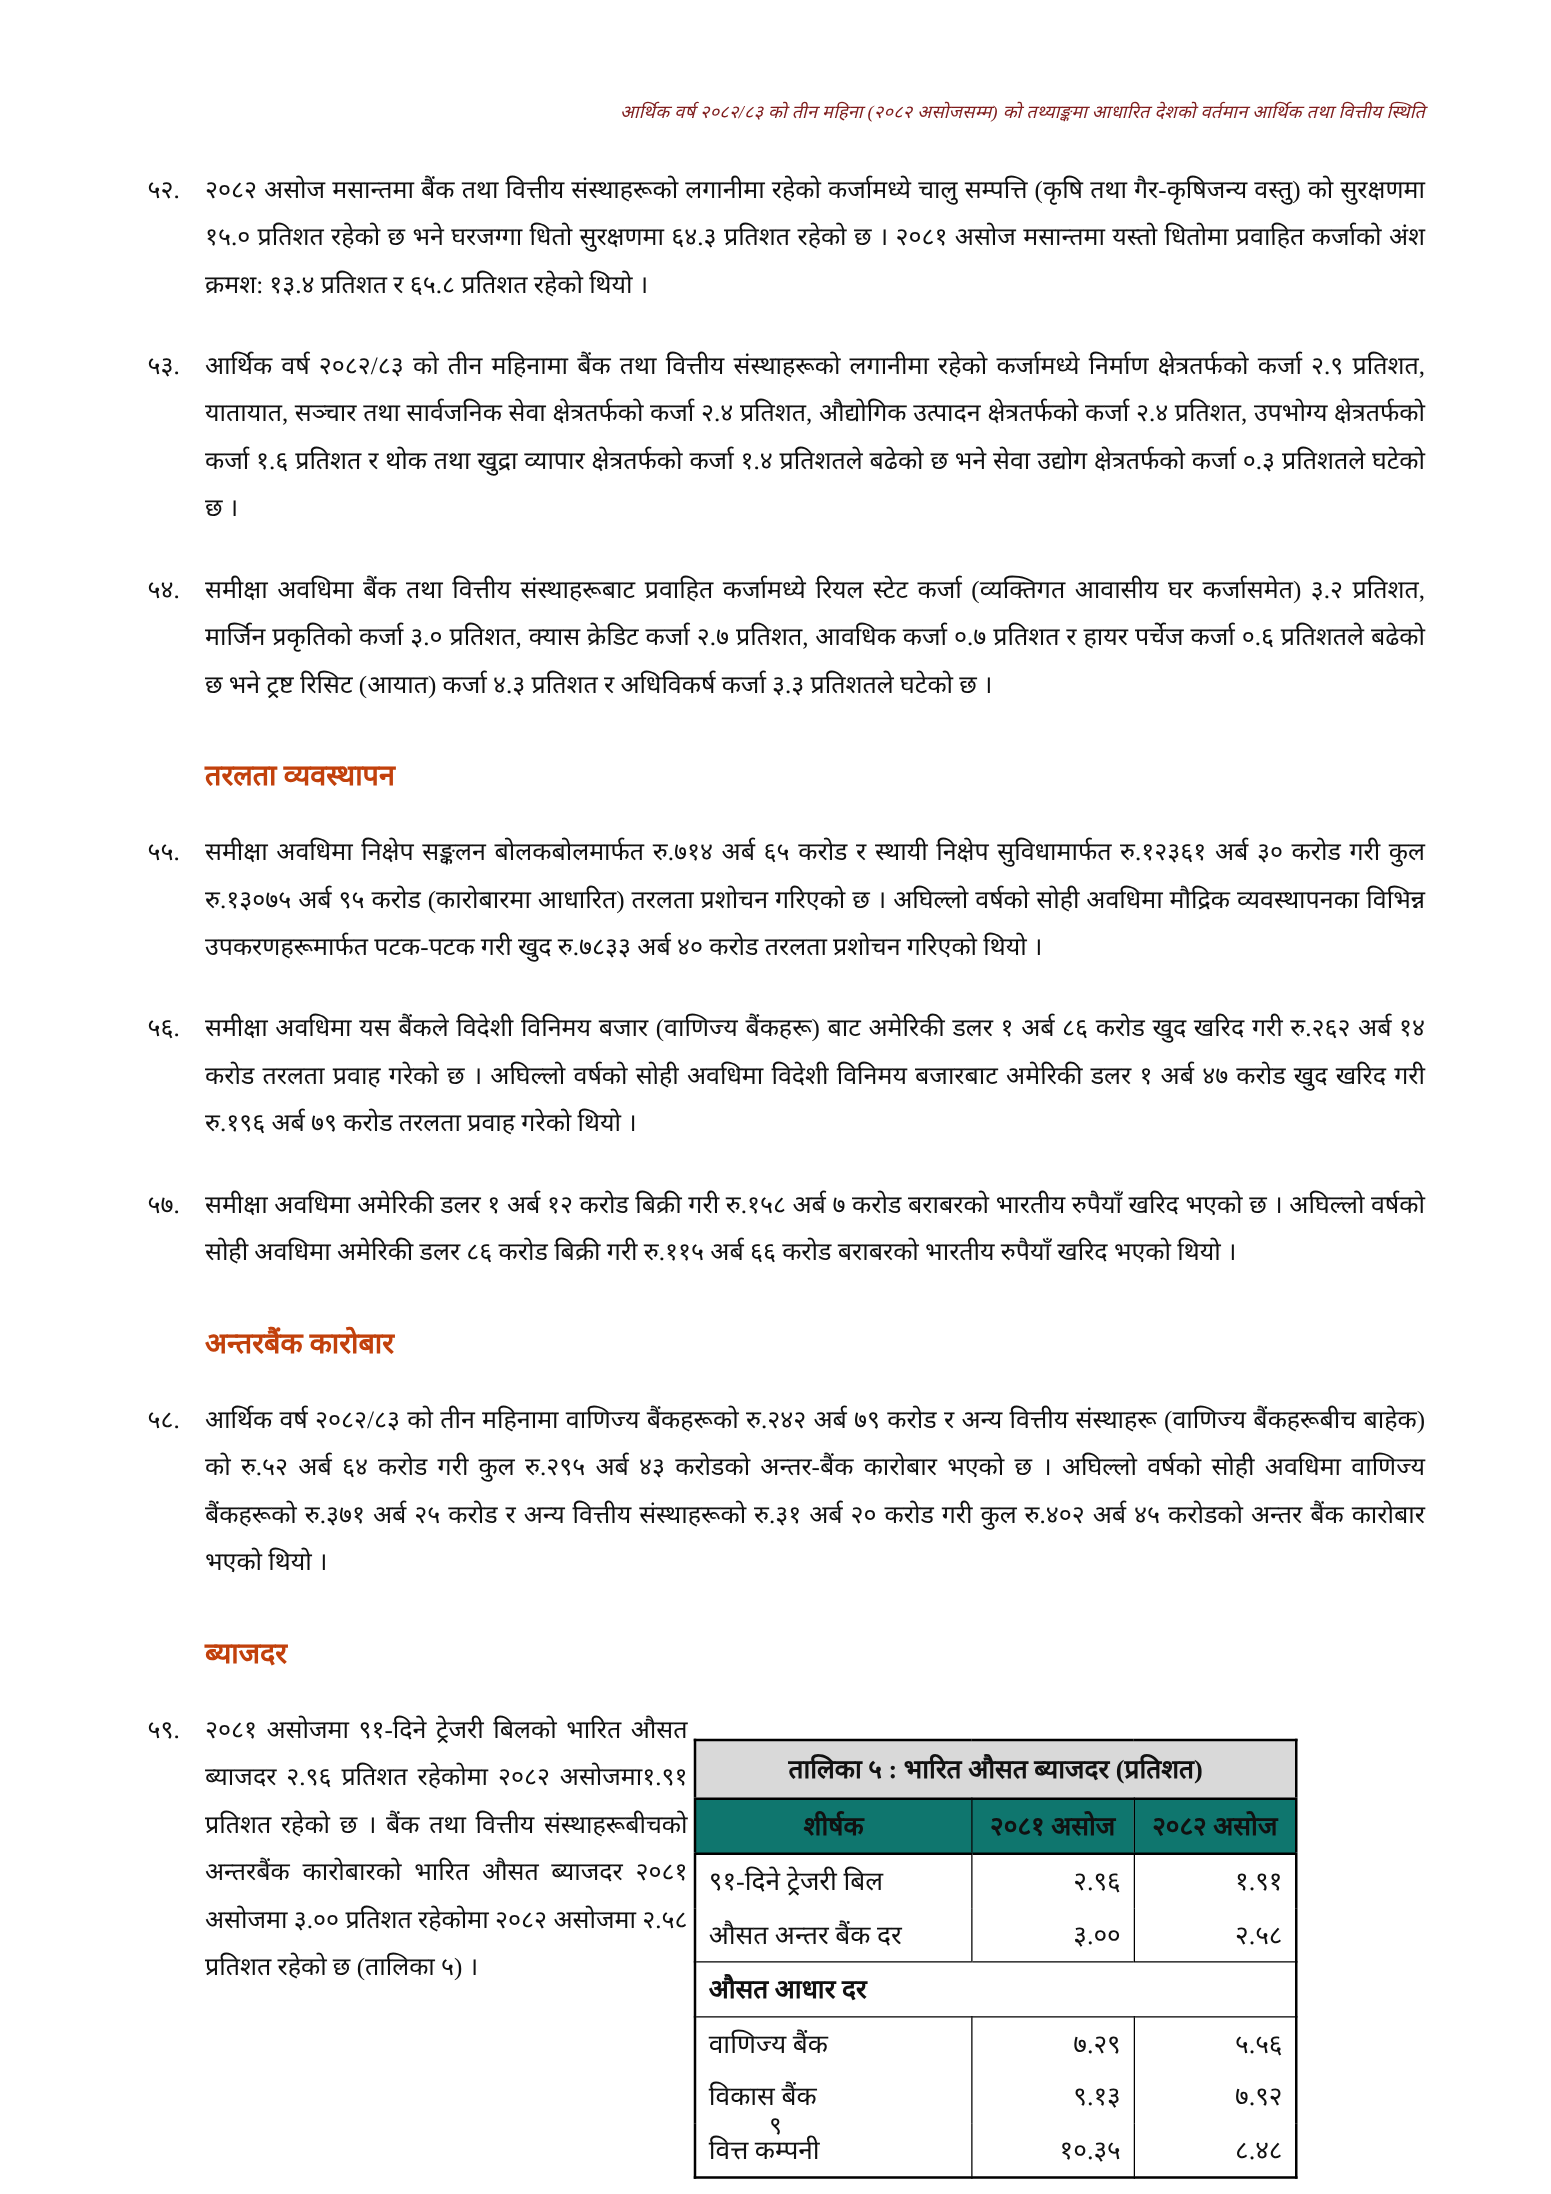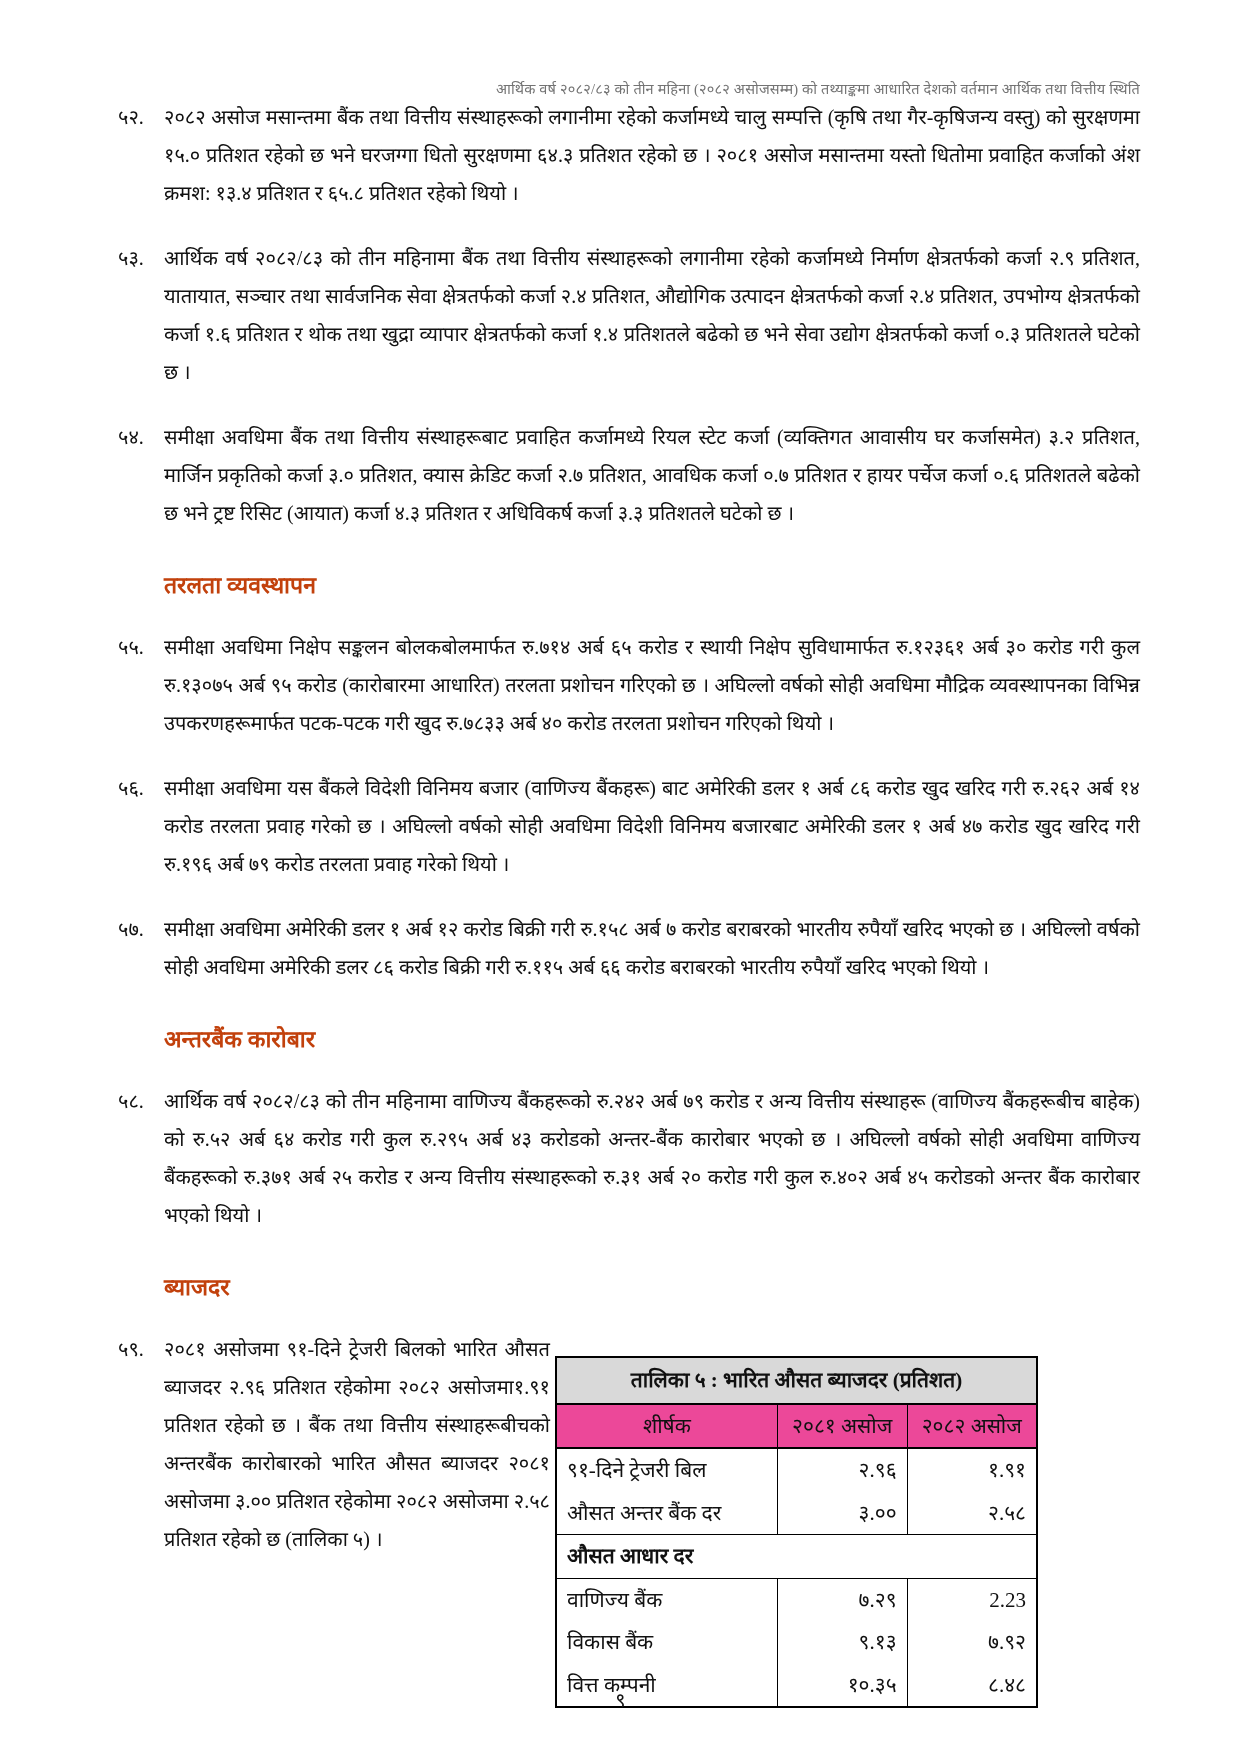--- a/index.html
+++ b/index.html
@@ -9,22 +9,24 @@
     width: 1241px;
     height: 1755px;
     margin: 0 auto;
     background: #ffffff;
     font-family: "Liberation Serif", serif;
     color: #111111;
     padding: 78px 101px 0 118px;
   }
   .running-header {
     text-align: right;
+    font-style: italic;
     font-size: 14.5px;
-    color: #737373;
+    color: #7f1d1d;
+    margin-bottom: 34px;
     letter-spacing: 0.2px;
   }
   .para {
     display: flex;
     align-items: flex-start;
     margin-bottom: 27px;
     justify-content: center;
   }
   .pnum {
     flex: 0 0 46px;
@@ -76,22 +78,22 @@
   }
   table.t5 { border: 2px solid #000; }
   tr.title-row th {
     background: #D9D9D9;
     font-weight: bold;
     text-align: center;
     border-bottom: 2px solid #000;
     padding: 6px 8px;
   }
   tr.head-row th {
-    background: #ec4899;
-    font-weight: normal;
+    background: #0f766e;
+    font-weight: bold;
     text-align: center;
     border-bottom: 2px solid #000;
   }
   td.lbl { text-align: left; }
   td.val { text-align: right; }
   tr.noline td { border-bottom: none; border-top: none; }
   tr.section-row td {
     border-top: 1px solid #000;
     border-bottom: 1px solid #000;
     font-weight: bold;
@@ -186,21 +188,21 @@
             <td class="lbl">औसत अन्तर बैंक दर</td>
             <td class="val">३.००</td>
             <td class="val">२.५८</td>
           </tr>
           <tr class="section-row">
             <td colspan="3">औसत आधार दर</td>
           </tr>
           <tr class="noline">
             <td class="lbl">वाणिज्य बैंक</td>
             <td class="val">७.२९</td>
-            <td class="val">2.23</td>
+            <td class="val">५.५६</td>
           </tr>
           <tr class="noline">
             <td class="lbl">विकास बैंक</td>
             <td class="val">९.१३</td>
             <td class="val">७.९२</td>
           </tr>
           <tr class="noline">
             <td class="lbl">वित्त कम्पनी</td>
             <td class="val">१०.३५</td>
             <td class="val">८.४८</td>

